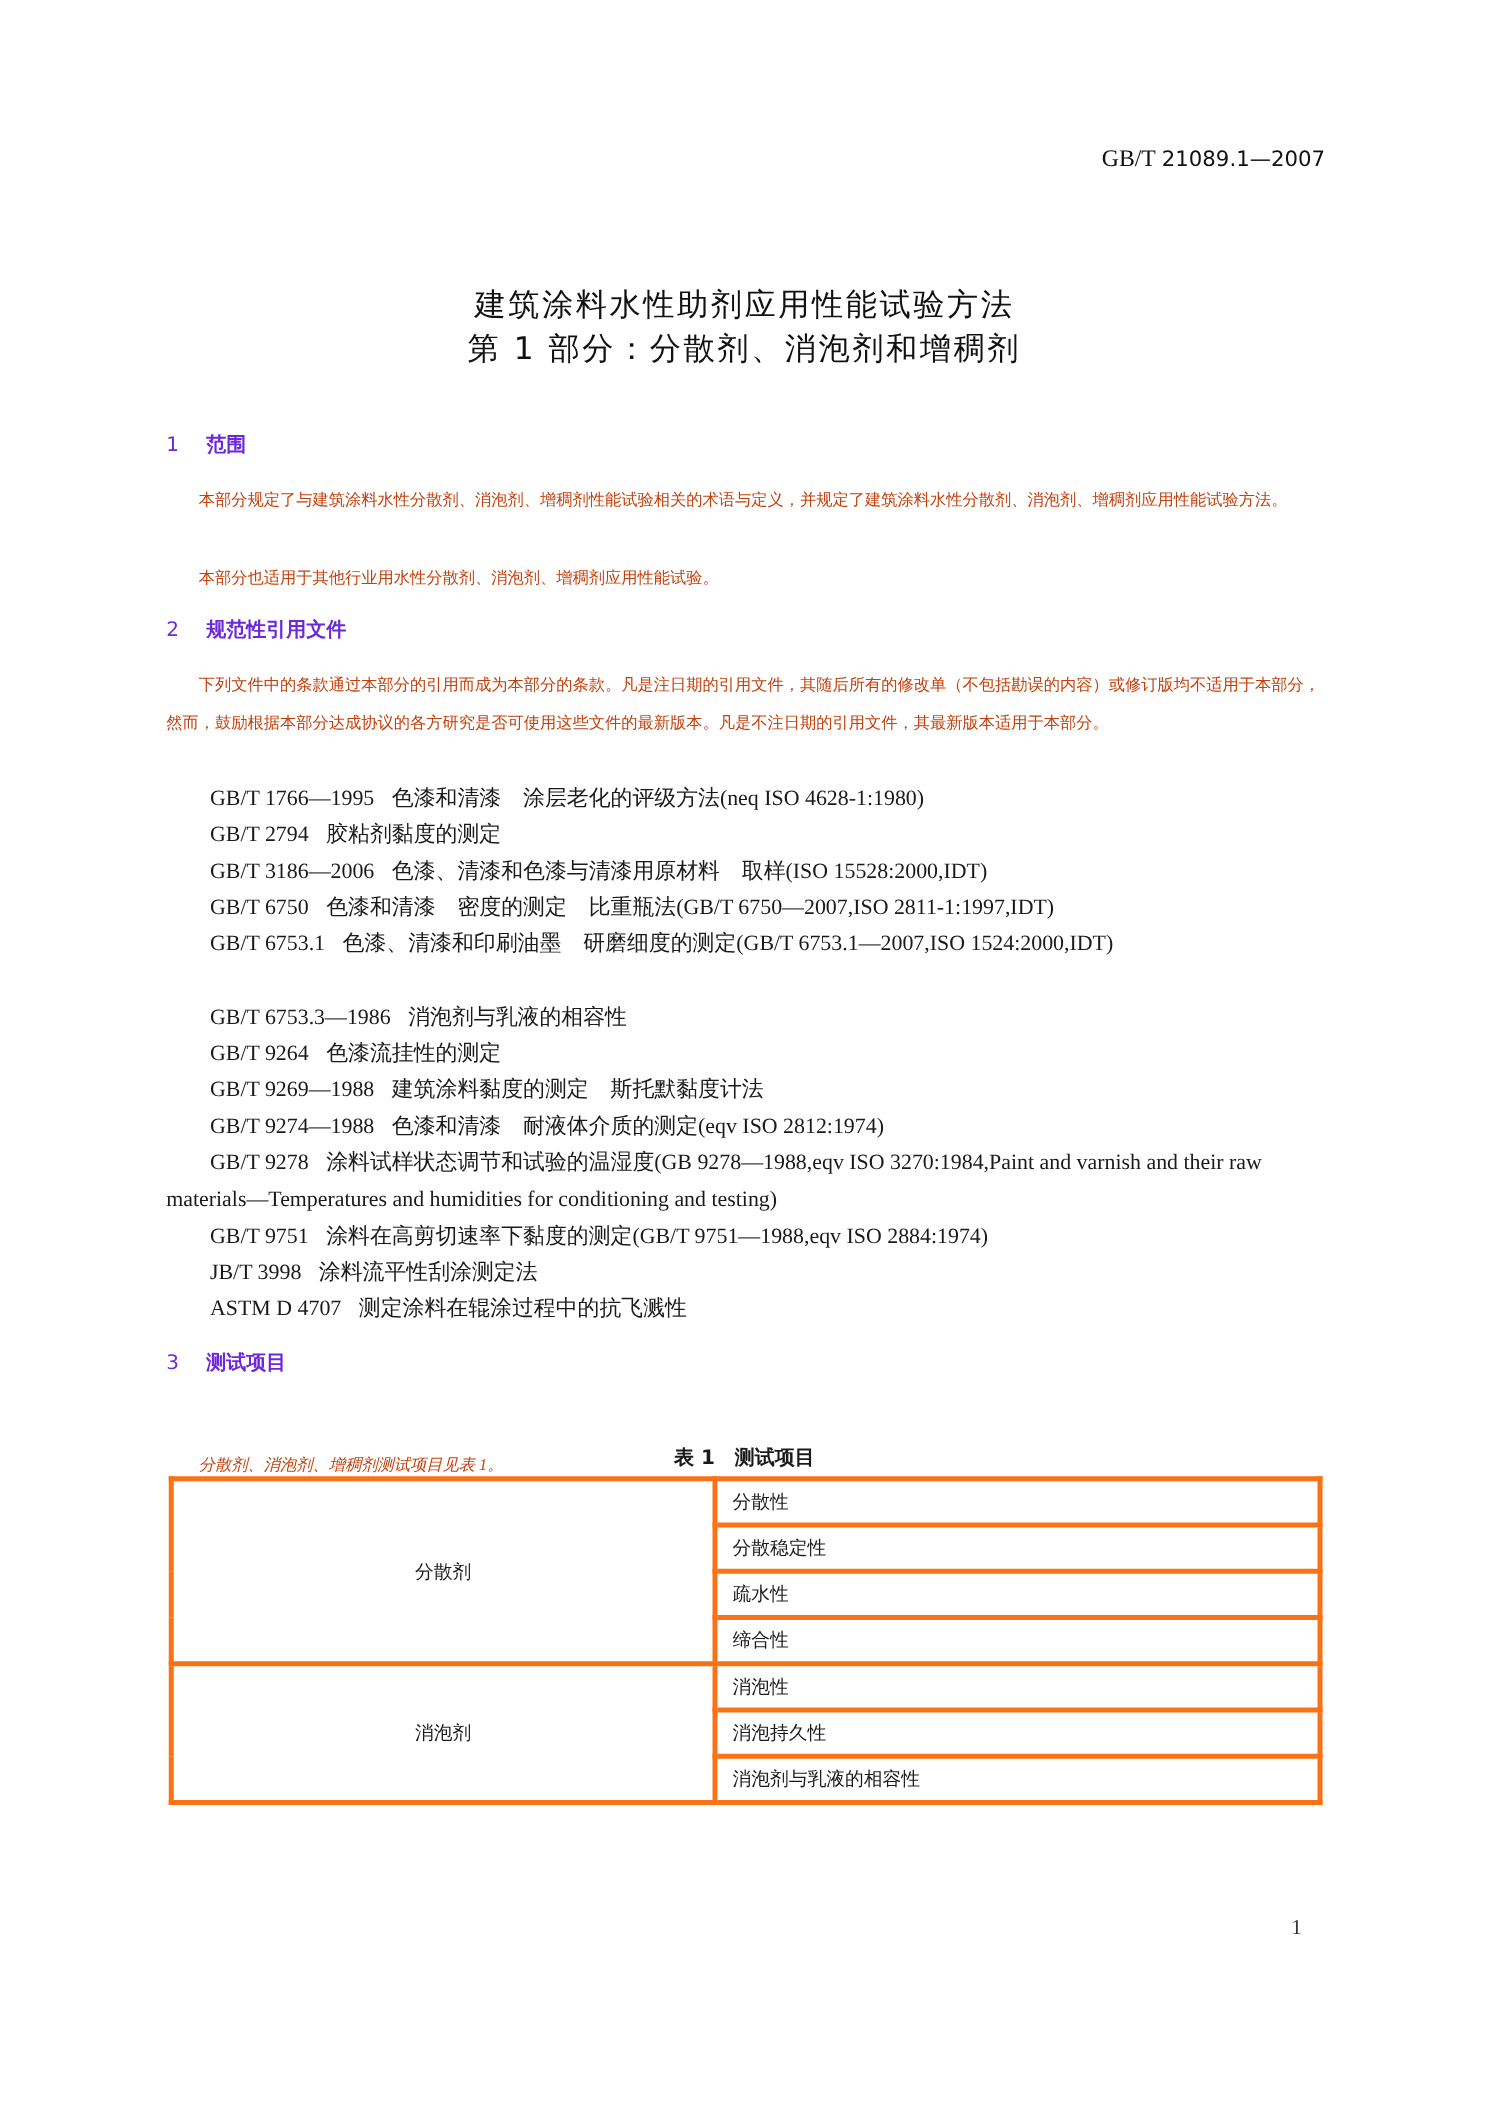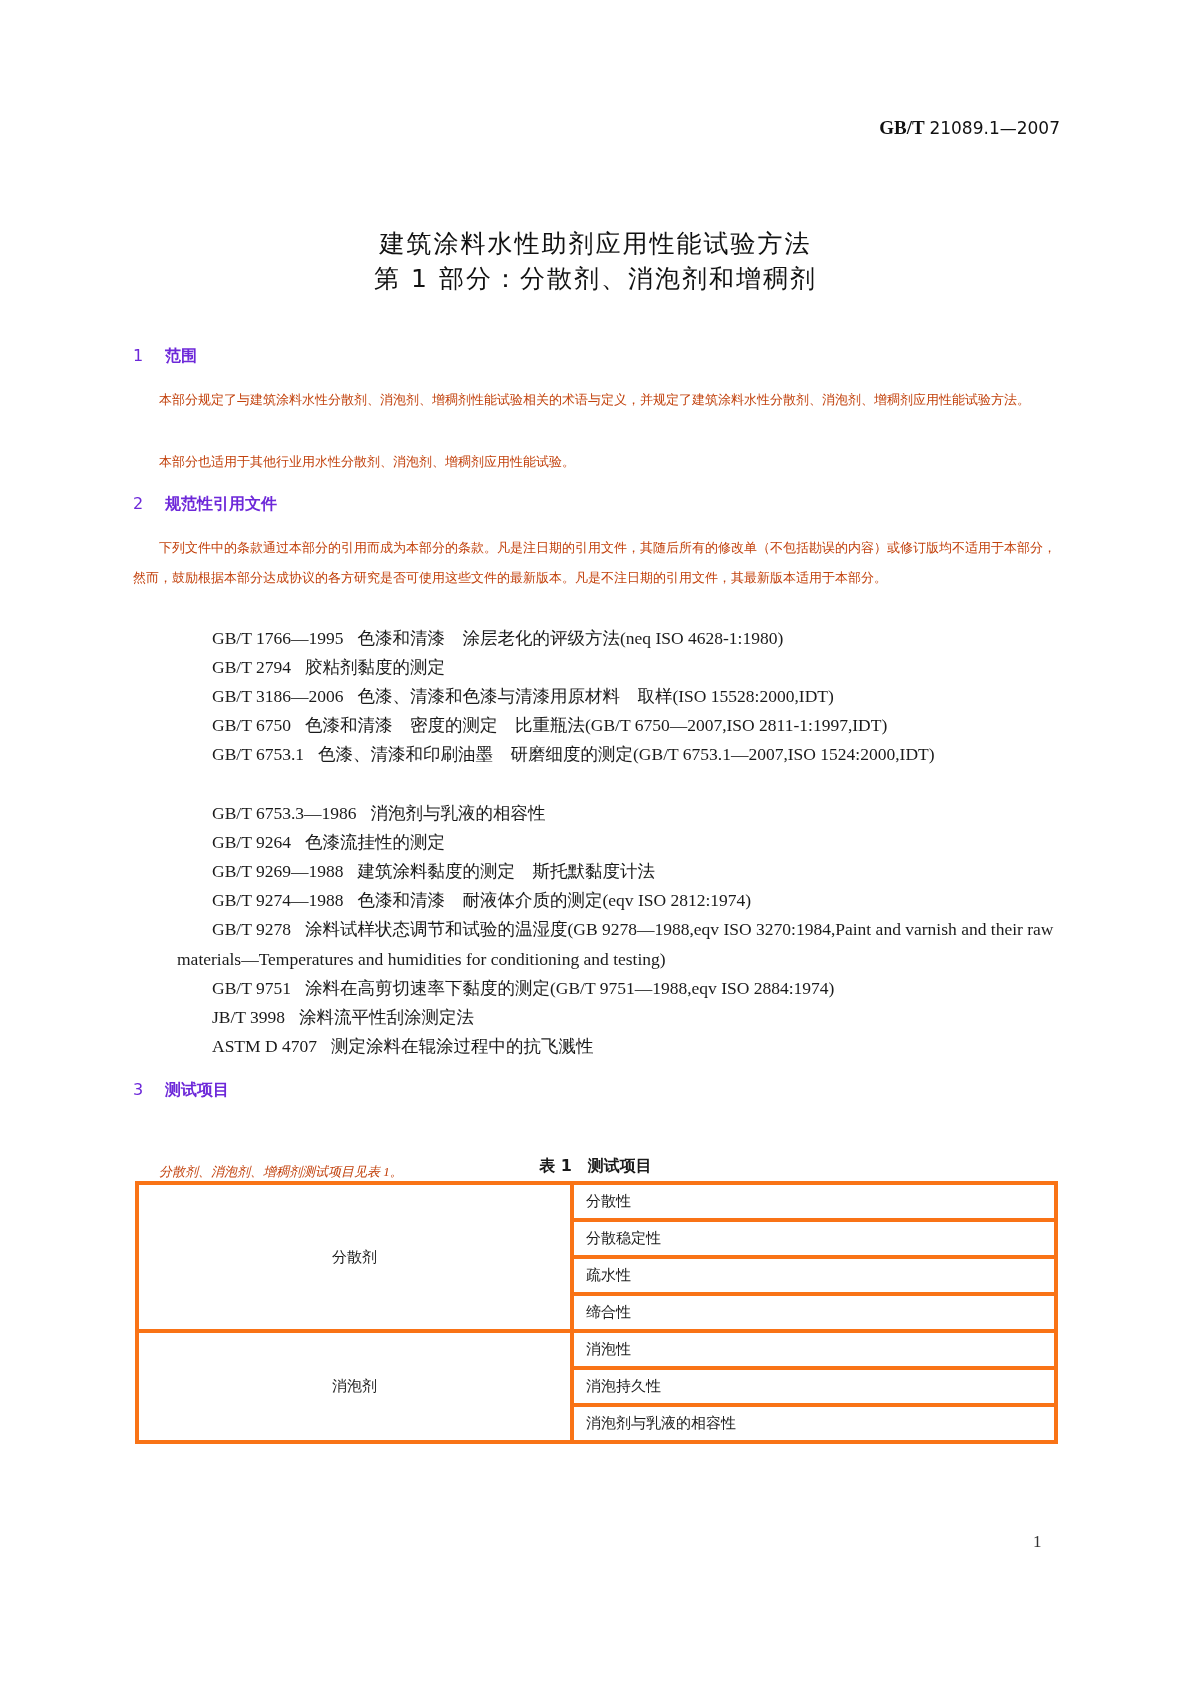--- a/index.html
+++ b/index.html
@@ -1,29 +1,29 @@
 <!DOCTYPE html>
 <html><head>
 <meta charset="utf-8">
 <style>
   html, body { margin: 0; padding: 0; background: #ffffff; }
   body { width: 1191px; height: 1684px; position: relative; overflow: hidden;
          font-family: "Liberation Serif", "DejaVu Serif", serif; color: #1a1a1a; }
   .std-code { position: absolute; top: 117px; right: 131px; font-size: 19px; color: #111; }
-  .std-code .b { font-weight: bold; font-family: "Liberation Serif", serif; }
+  .std-code .b { font-weight: normal; font-family: "Liberation Serif", serif; }
   .std-code .r { font-family: "DejaVu Sans", sans-serif; font-size: 17px; }
   .title { position: absolute; left: 0; width: 1191px; text-align: center;
            font-family: "DejaVu Sans", sans-serif; font-size: 25px; letter-spacing: 2px; color: #111; }
   .t1 { top: 227px; }
   .t2 { top: 262px; }
   .h { position: absolute; left: 133px; font-family: "DejaVu Sans", sans-serif; font-size: 16px; font-weight: bold; color: #6d28d9; }
   .h .num { display: inline-block; width: 32px; font-weight: normal; }
   .p { position: absolute; left: 133px; width: 925px; font-size: 13px; line-height: 30px; color: #c2410c; }
   .ind { text-indent: 2em; }
-  .ref { position: absolute; left: 133px; width: 925px; font-size: 17.5px; line-height: 30px; text-indent: 2em; color: #1a1a1a; margin-left: 44px; }
+  .ref { position: absolute; left: 133px; width: 925px; font-size: 17.5px; line-height: 30px; text-indent: 2em; color: #1a1a1a; }
   .ref .code { margin-right: 14px; }
   .caption { position: absolute; top: 1156px; left: 0; width: 1191px; text-align: center;
              font-family: "DejaVu Sans", sans-serif; font-size: 16px; font-weight: bold; }
   table { position: absolute; top: 1181px; left: 135px; width: 923px; border-collapse: collapse;
           font-size: 15px; font-family: "Liberation Serif", serif; }
   td { border: 4px solid #f97316; height: 33px; padding: 0 0 0 12px; }
   td.cat { width: 431px; text-align: center; padding: 0; }
   table { border-top: 2px solid #111; border-bottom: 2px solid #111; }
   .page-no { position: absolute; top: 1532px; left: 1033px; font-size: 17px; color: #333; }
 </style>

